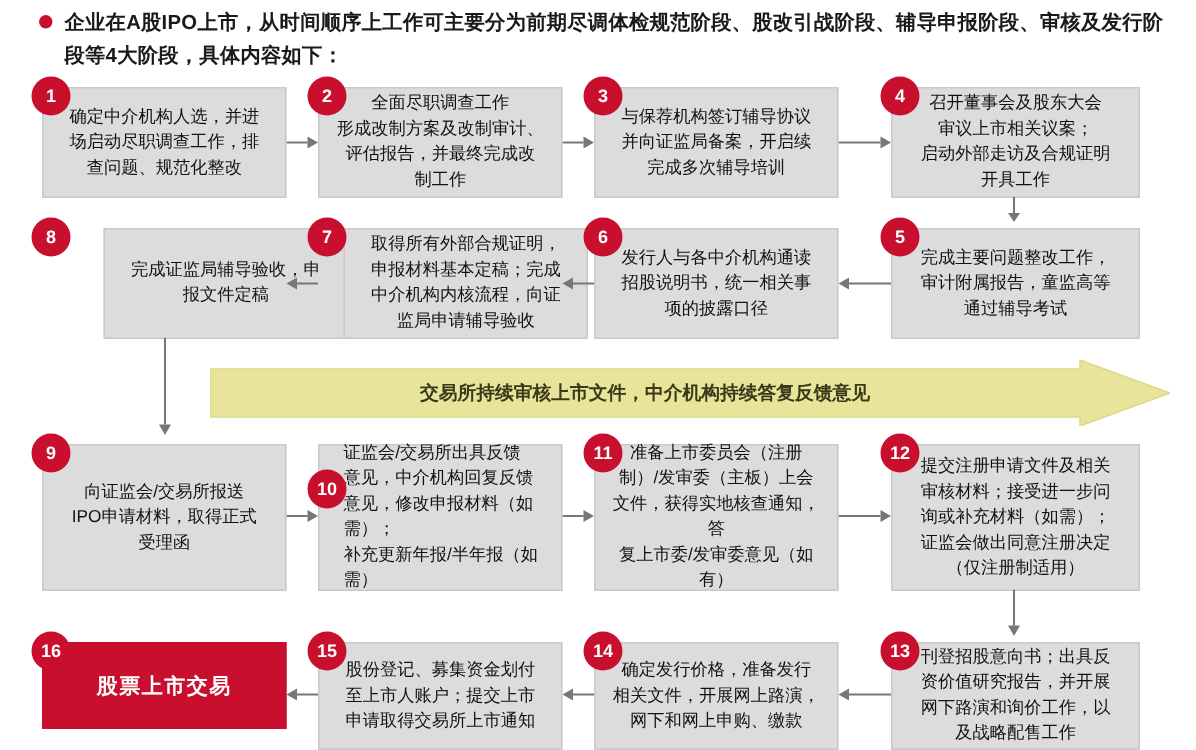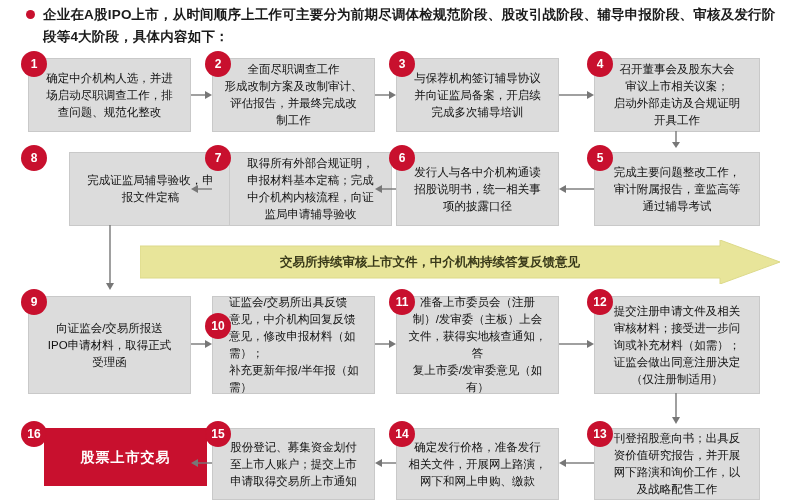--- a/index.html
+++ b/index.html
@@ -221,21 +221,21 @@
 </svg>
 <svg class="conn" style="left:559px;top:337px;" width="36" height="16">
   <line x1="0" y1="7" x2="28" y2="7" stroke="#777" stroke-width="1.4"></line>
   <polygon points="28,3 35,7 28,11" fill="#777"></polygon>
 </svg>
 <svg class="conn" style="left:668px;top:393px;" width="16" height="32">
   <line x1="8" y1="0" x2="8" y2="24" stroke="#777" stroke-width="1.4"></line>
   <polygon points="4,24 12,24 8,31" fill="#777"></polygon>
 </svg>
 
-<div class="box red" style="left:44px;top:428px;width:163px;height:58px;">
+<div class="box red" style="left:28px;top:428px;width:163px;height:58px;">
   <div class="txt">股票上市交易</div>
 </div>
 <div class="badge" style="left:22px;top:422px;">16</div>
 
 <div class="box" style="left:212px;top:428px;width:163px;height:72px;">
   <div class="txt">股份登记、募集资金划付
 至上市人账户；提交上市
 申请取得交易所上市通知</div>
 </div>
 <div class="badge" style="left:206px;top:422px;">15</div>

